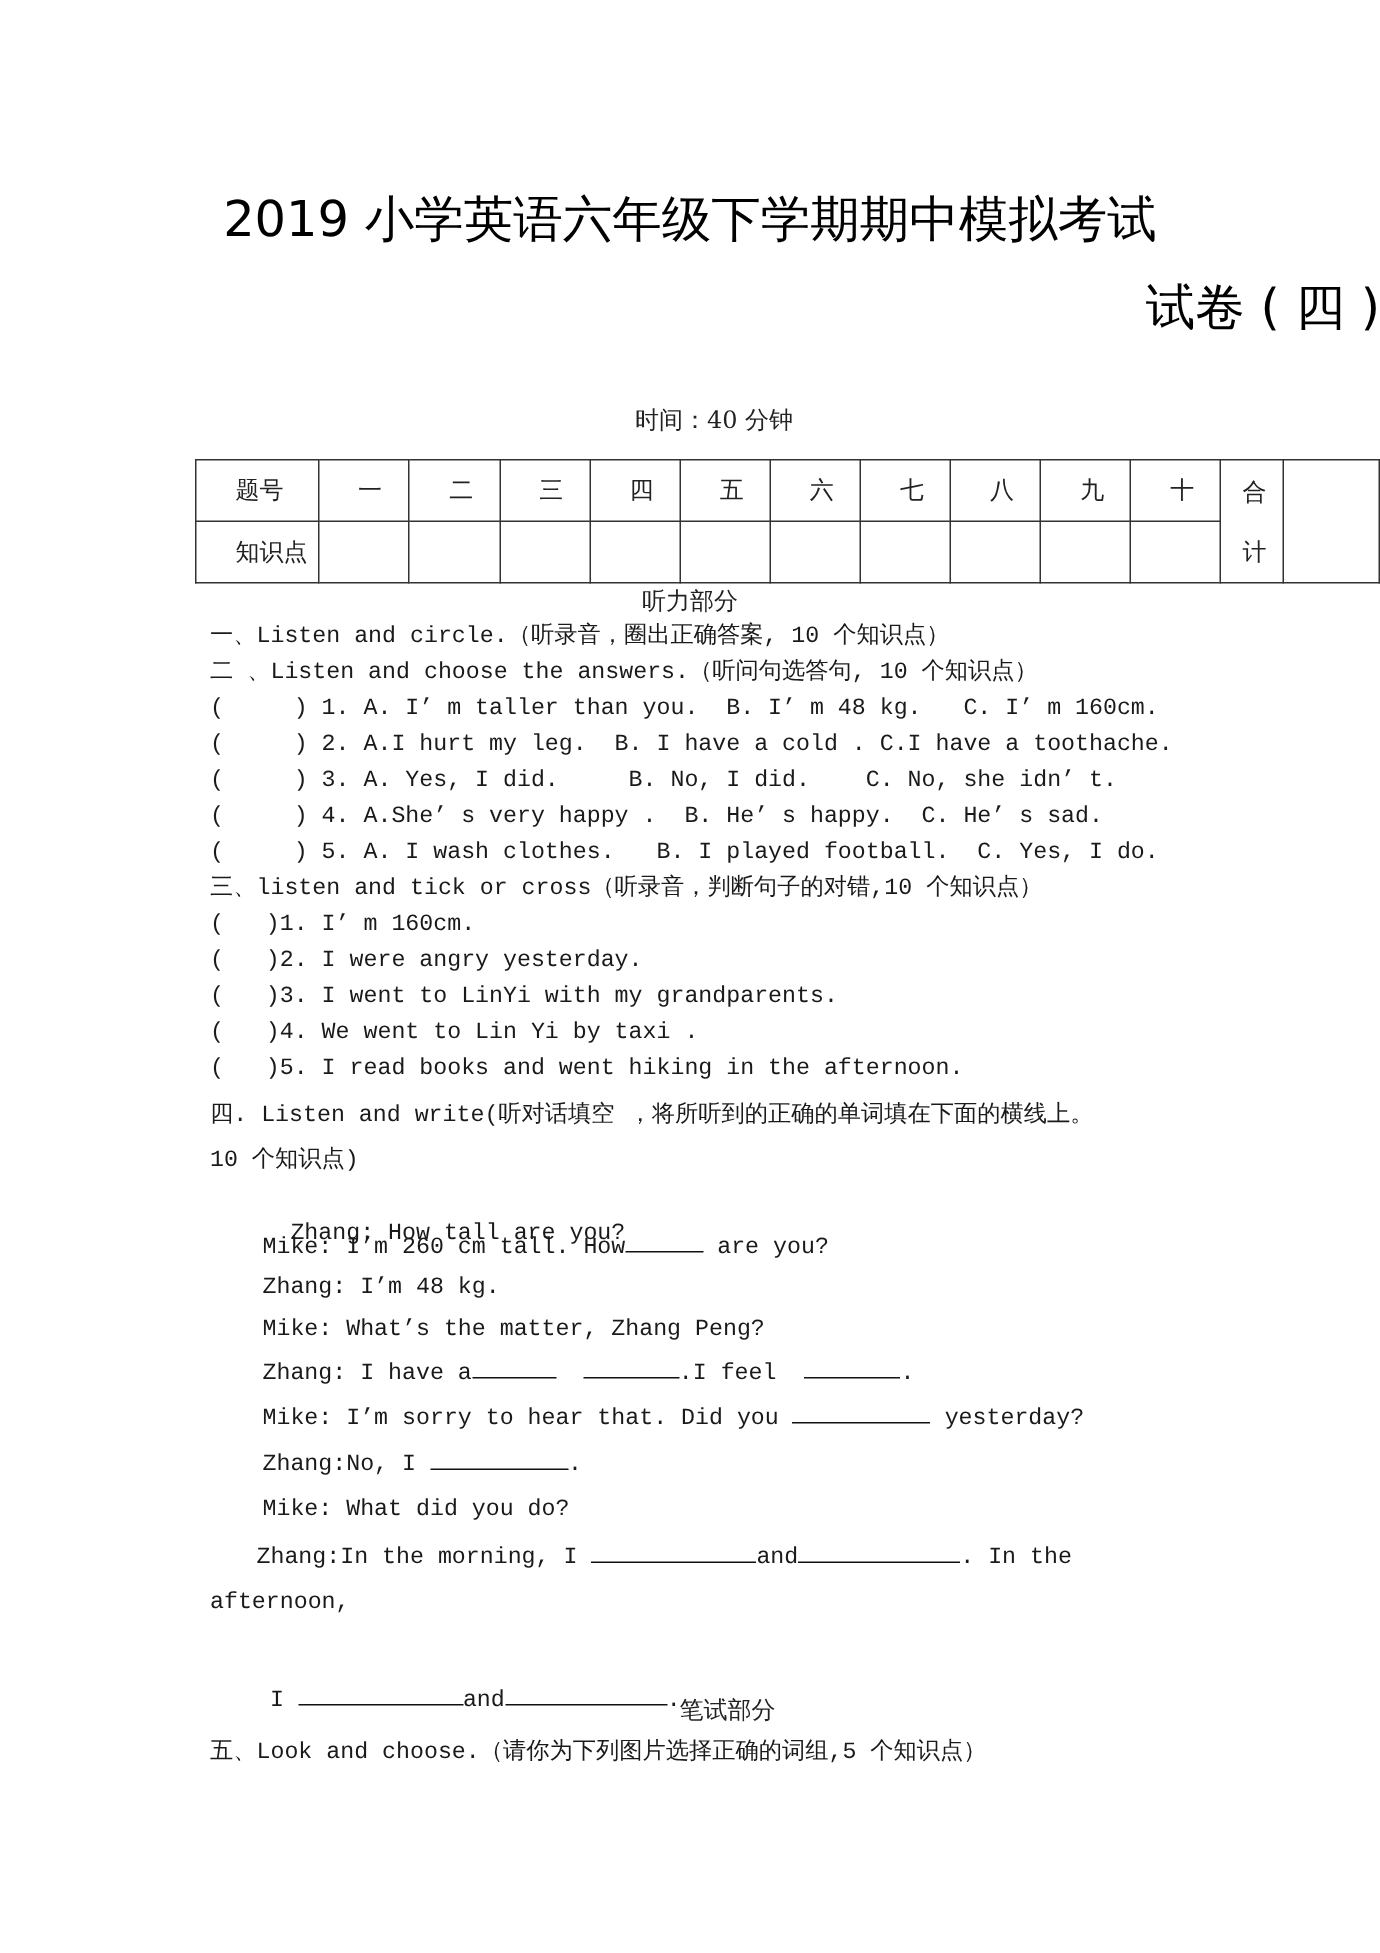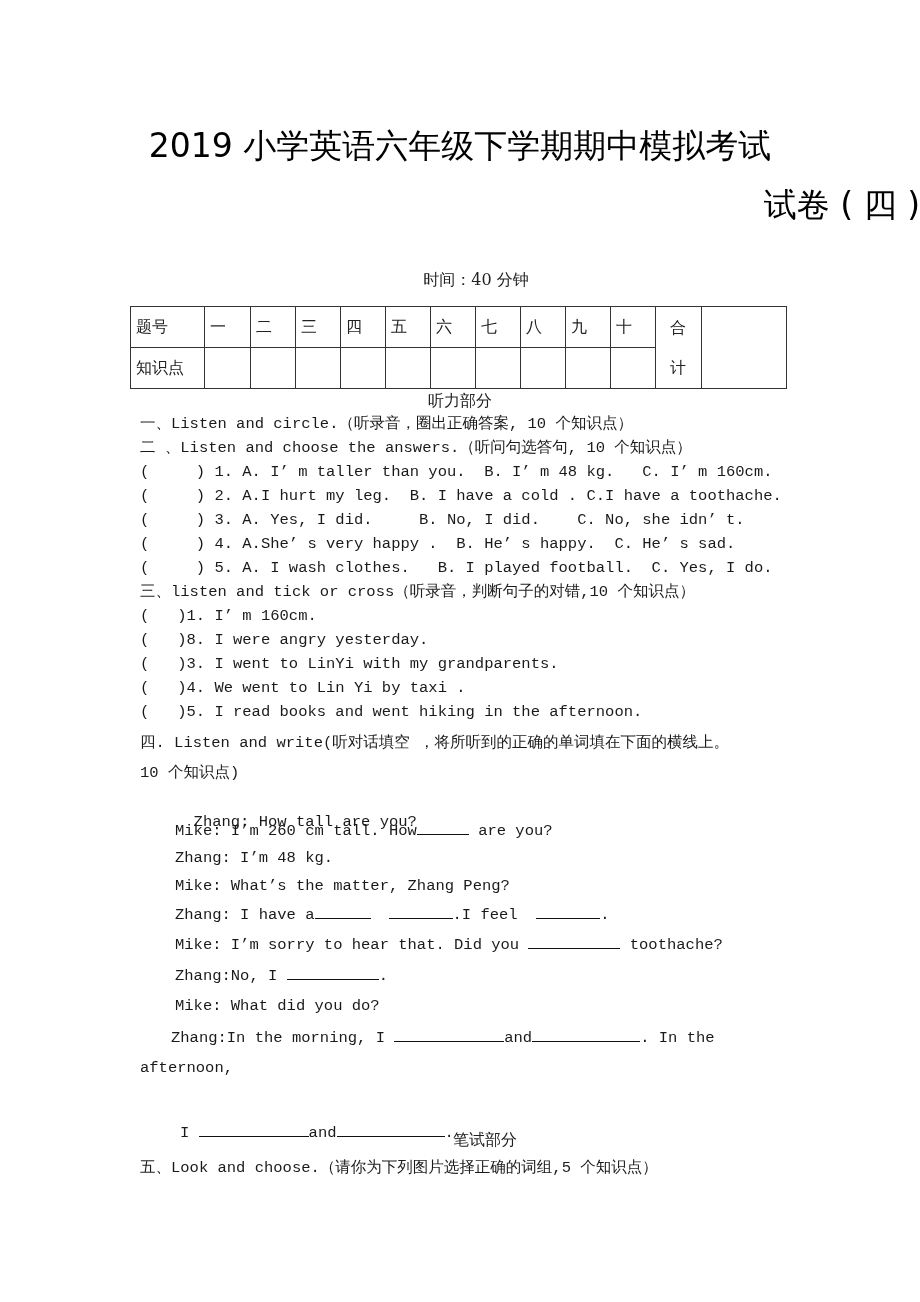--- a/index.html
+++ b/index.html
@@ -24,21 +24,21 @@
   #listen-heading { top: 391px; }
   #written-heading { top: 1130px; margin-left: 25px; }
 
   table.score {
     position: absolute; left: 130px; top: 306px;
     border-collapse: collapse;
     font-family: "DejaVu Serif", "Liberation Serif", serif;
     font-size: 16px; color: #222;
   }
   table.score td {
-    border: 1px solid #333; padding: 0 0 0 5px; height: 40px;
+    border: 1px solid #333; padding: 0 0 0 26px; height: 40px;
     vertical-align: middle; text-align: left;
   }
   table.score td.total { text-align: left; padding-left: 14px; line-height: 40px; }
   table.score td.blank-total { width: 84px; padding: 0; }
 
   .line {
     position: absolute; left: 140px; white-space: pre;
     font-size: 15.5px; line-height: 20px; color: #1a1a1a;
   }
   .blank { display: inline-block; border-bottom: 1px solid #111; height: 14px; vertical-align: baseline; }
@@ -91,36 +91,36 @@
 <div class="line" style="top:414px">一、Listen and circle.（听录音，圈出正确答案, 10 个知识点）</div>
 <div class="line" style="top:438px">二 、Listen and choose the answers.（听问句选答句, 10 个知识点）</div>
 <div class="line" style="top:462px">(     ) 1. A. I’ m taller than you.  B. I’ m 48 kg.   C. I’ m 160cm.</div>
 <div class="line" style="top:486px">(     ) 2. A.I hurt my leg.  B. I have a cold . C.I have a toothache.</div>
 <div class="line" style="top:510px">(     ) 3. A. Yes, I did.     B. No, I did.    C. No, she idn’ t.</div>
 <div class="line" style="top:534px">(     ) 4. A.She’ s very happy .  B. He’ s happy.  C. He’ s sad.</div>
 <div class="line" style="top:558px">(     ) 5. A. I wash clothes.   B. I played football.  C. Yes, I do.</div>
 
 <div class="line" style="top:582px">三、listen and tick or cross（听录音，判断句子的对错,10 个知识点）</div>
 <div class="line" style="top:606px">(   )1. I’ m 160cm.</div>
-<div class="line" style="top:630px">(   )8. I were angry yesterday.</div>
+<div class="line" style="top:630px">(   )2. I were angry yesterday.</div>
 <div class="line" style="top:654px">(   )3. I went to LinYi with my grandparents.</div>
 <div class="line" style="top:678px">(   )4. We went to Lin Yi by taxi .</div>
 <div class="line" style="top:702px">(   )5. I read books and went hiking in the afternoon.</div>
 
 <div class="line" style="top:733px">四. Listen and write(听对话填空 ，将所听到的正确的单词填在下面的横线上。</div>
 <div class="line" style="top:763px">10 个知识点)</div>
 
 <div class="line" style="top:792px;left:175px">
   <span>Zhang: How tall are you?</span>
 </div>
 <div class="line" style="top:820px;left:175px"><span>Mike: I’m 260 cm tall. How</span><span class="blank" style="width:52px"></span><span> are you?</span></div>
 <div class="line" style="top:848px;left:175px"><span>Zhang: I’m 48 kg.</span></div>
 <div class="line" style="top:876px;left:175px"><span>Mike: What’s the matter, Zhang Peng?</span></div>
 <div class="line" style="top:904px;left:175px"><span>Zhang: I have a</span><span class="blank" style="width:56px"></span><span style="display:inline-block;width:18px"></span><span class="blank" style="width:64px"></span><span>.I feel  </span><span class="blank" style="width:64px"></span><span>.</span></div>
-<div class="line" style="top:934px;left:175px"><span>Mike: I’m sorry to hear that. Did you </span><span class="blank" style="width:92px"></span><span> toothache?</span></div>
+<div class="line" style="top:934px;left:175px"><span>Mike: I’m sorry to hear that. Did you </span><span class="blank" style="width:92px"></span><span> yesterday?</span></div>
 <div class="line" style="top:965px;left:175px"><span>Zhang:No, I </span><span class="blank" style="width:92px"></span><span>.</span></div>
 <div class="line" style="top:996px;left:175px"><span>Mike: What did you do?</span></div>
 <div class="line" style="top:1027px;left:171px"><span>Zhang:In the morning, I </span><span class="blank" style="width:110px"></span><span>and</span><span class="blank" style="width:108px"></span><span>. In the</span></div>
 <div class="line" style="top:1058px"><span>afternoon,</span></div>
 <div class="line" style="top:1122px;left:180px"><span>I </span><span class="blank" style="width:110px"></span><span>and</span><span class="blank" style="width:108px"></span><span>.</span></div>
 
 <div class="center-line" id="written-heading">笔试部分</div>
 <div class="line" style="top:1158px">五、Look and choose.（请你为下列图片选择正确的词组,5 个知识点）</div>
 
 </body></html>

